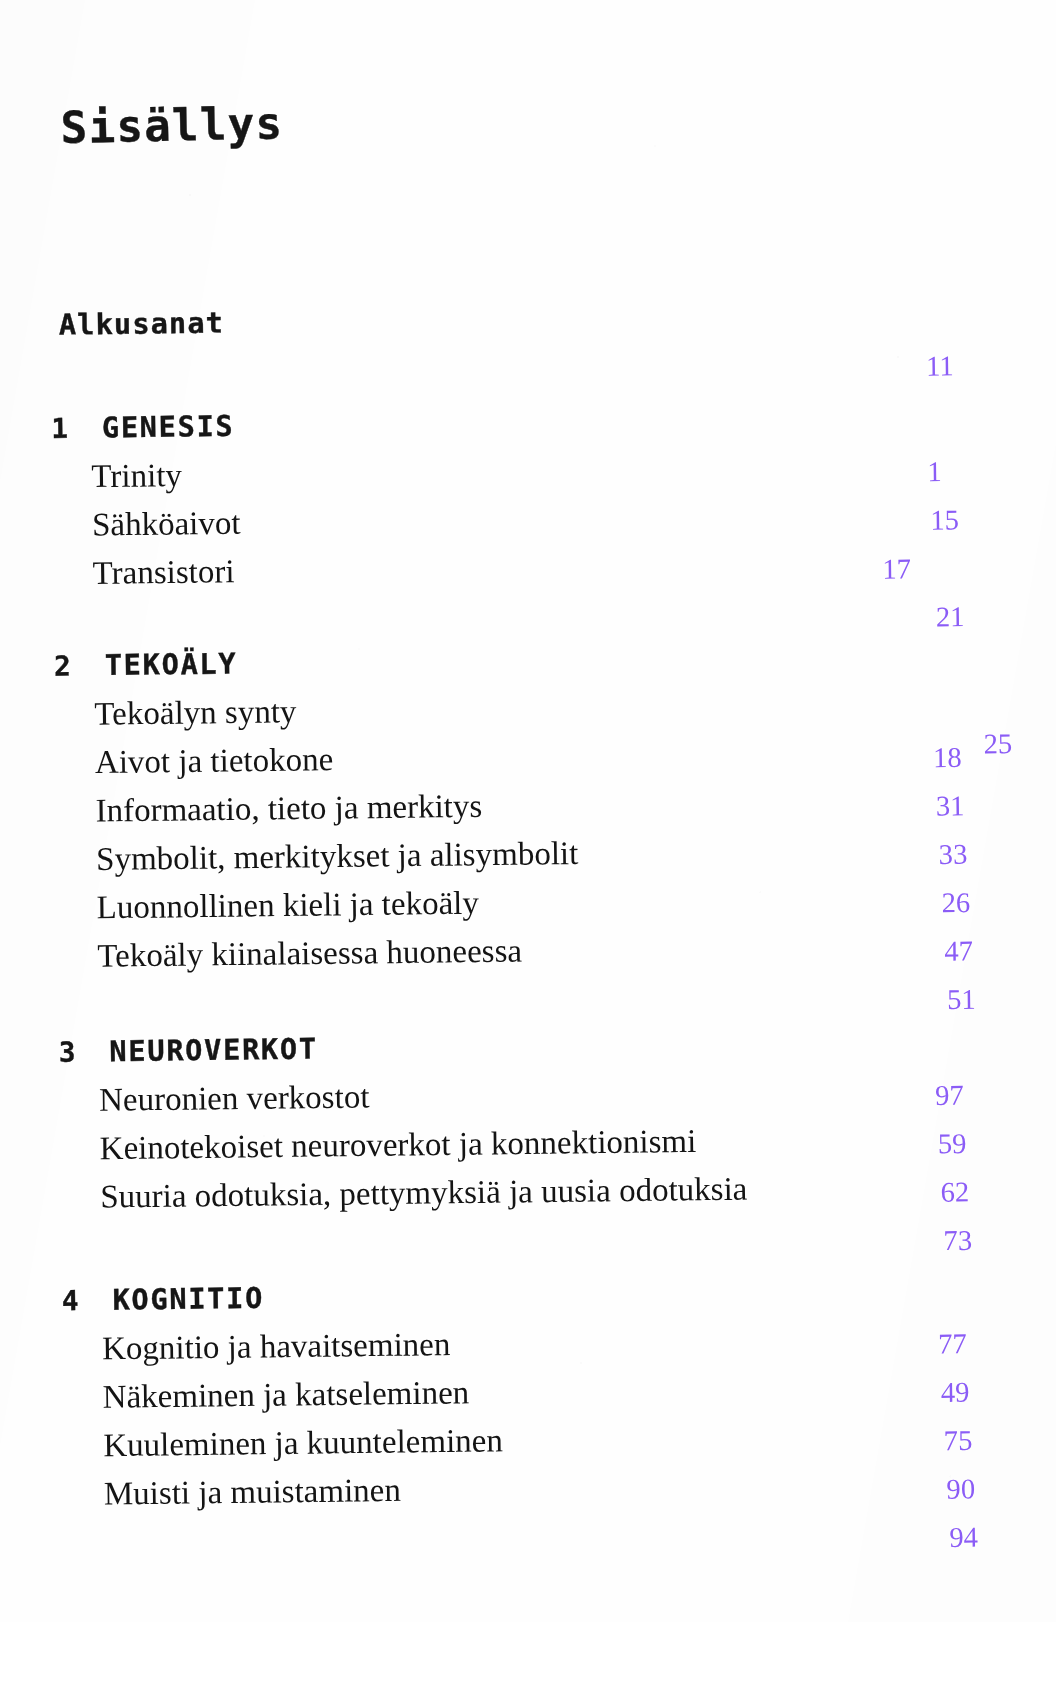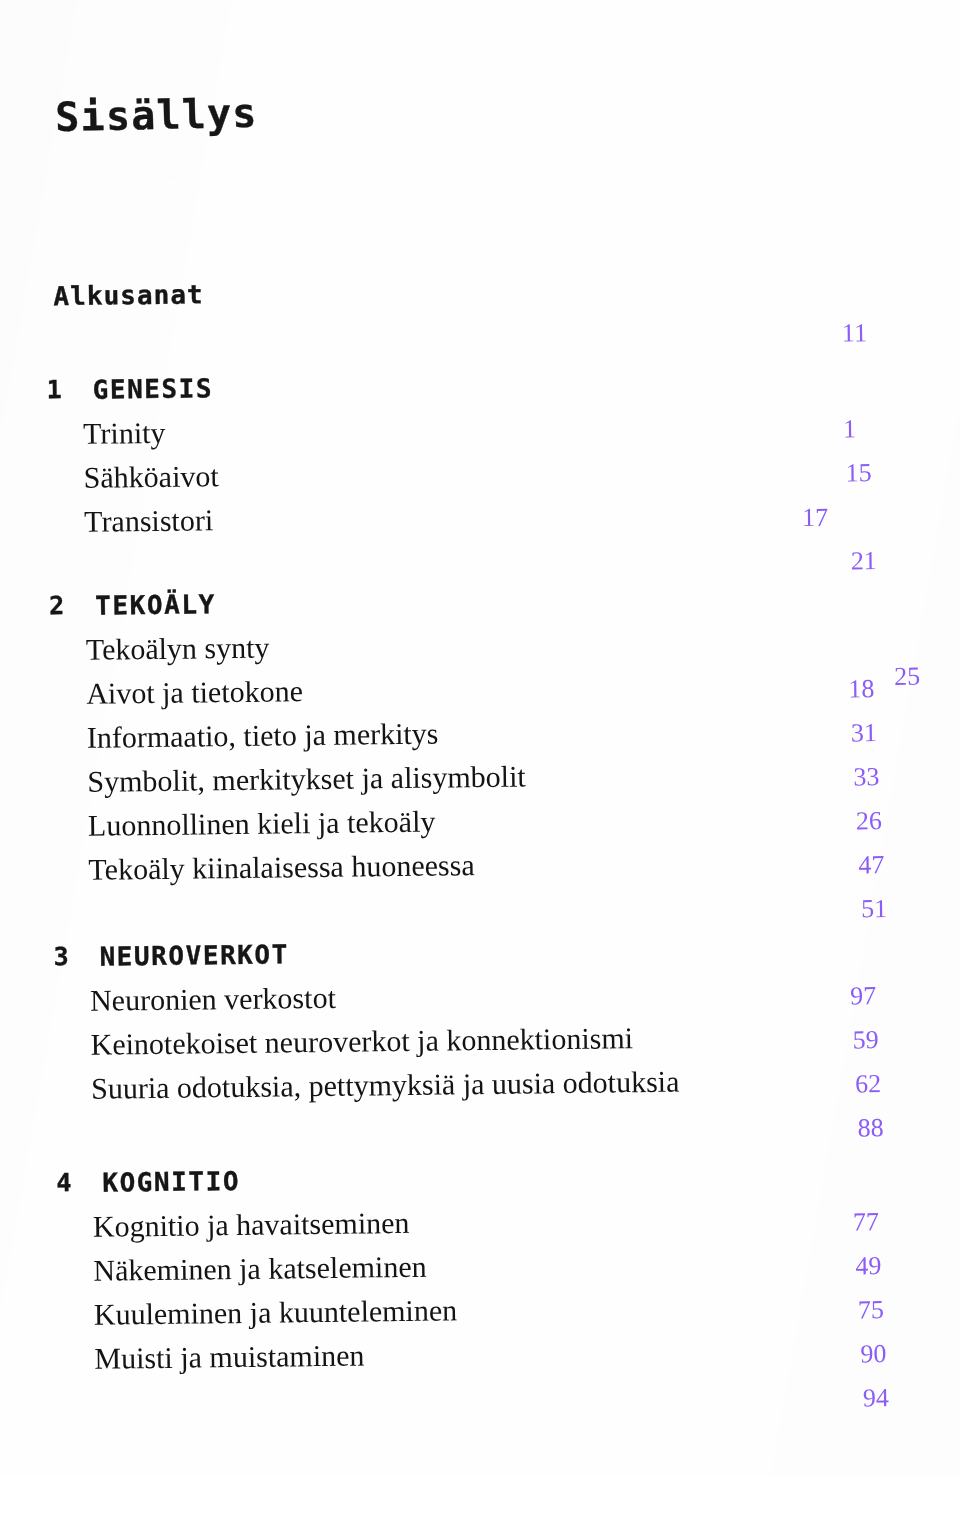--- a/index.html
+++ b/index.html
@@ -197,21 +197,21 @@
         <div class="folio" style="left: 894px; top: 637px; margin-top: 32px;">25</div>
         <div class="folio" style="left: 848px; top: 681px;">18</div>
         <div class="folio" style="left: 850px; top: 725px;">31</div>
         <div class="folio" style="left: 852px; top: 769px;">33</div>
         <div class="folio" style="left: 854px; top: 813px;">26</div>
         <div class="folio" style="left: 856px; top: 857px;">47</div>
         <div class="folio" style="left: 858px; top: 901px;">51</div>
         <div class="folio" style="left: 846px; top: 988px;">97</div>
         <div class="folio" style="left: 848px; top: 1032px;">59</div>
         <div class="folio" style="left: 850px; top: 1076px;">62</div>
-        <div class="folio" style="left: 852px; top: 1120px;">88</div>
+        <div class="folio" style="left: 852px; top: 1120px;">73</div>
         <div class="folio" style="left: 846px; top: 1214px;">77</div>
         <div class="folio" style="left: 848px; top: 1258px;">49</div>
         <div class="folio" style="left: 850px; top: 1302px;">75</div>
         <div class="folio" style="left: 852px; top: 1346px;">90</div>
         <div class="folio" style="left: 854px; top: 1390px;">94</div>
       </div>
 
     <div id="running-foot">
       <span id="foot-label">SISÄLLYS</span>
       <span id="foot-rule"></span>

